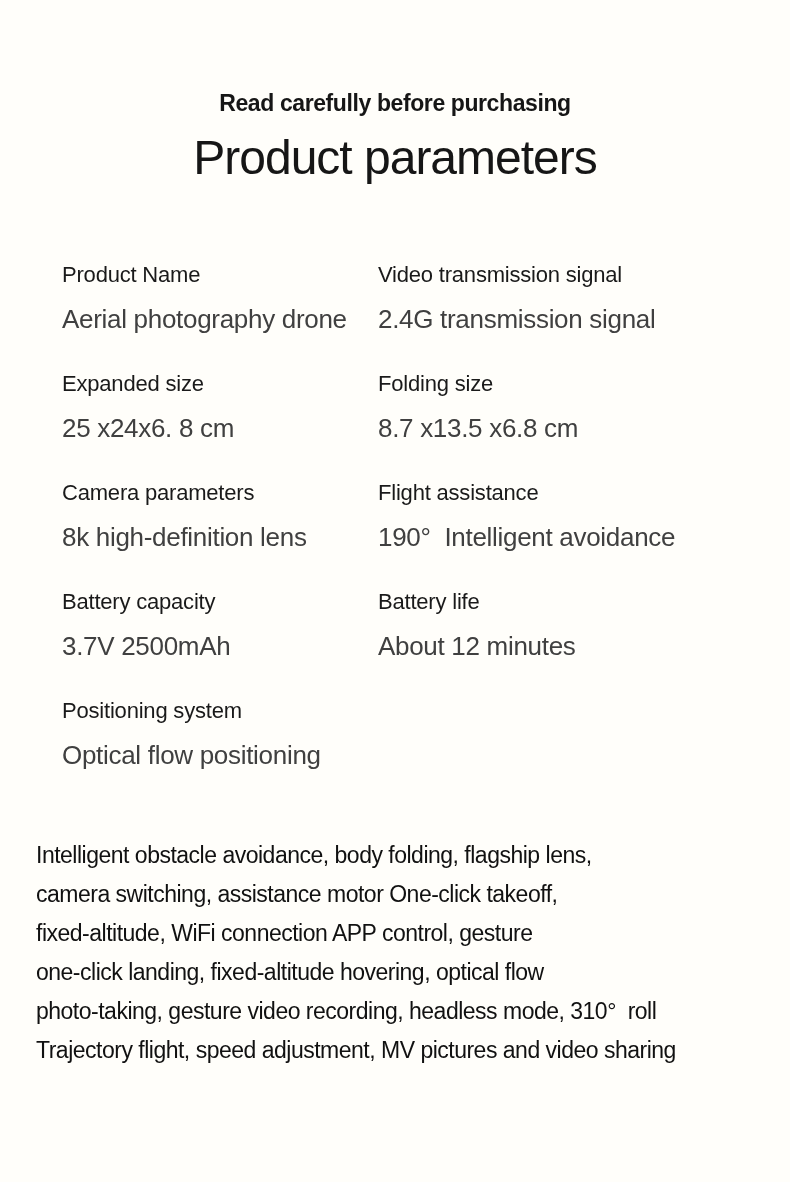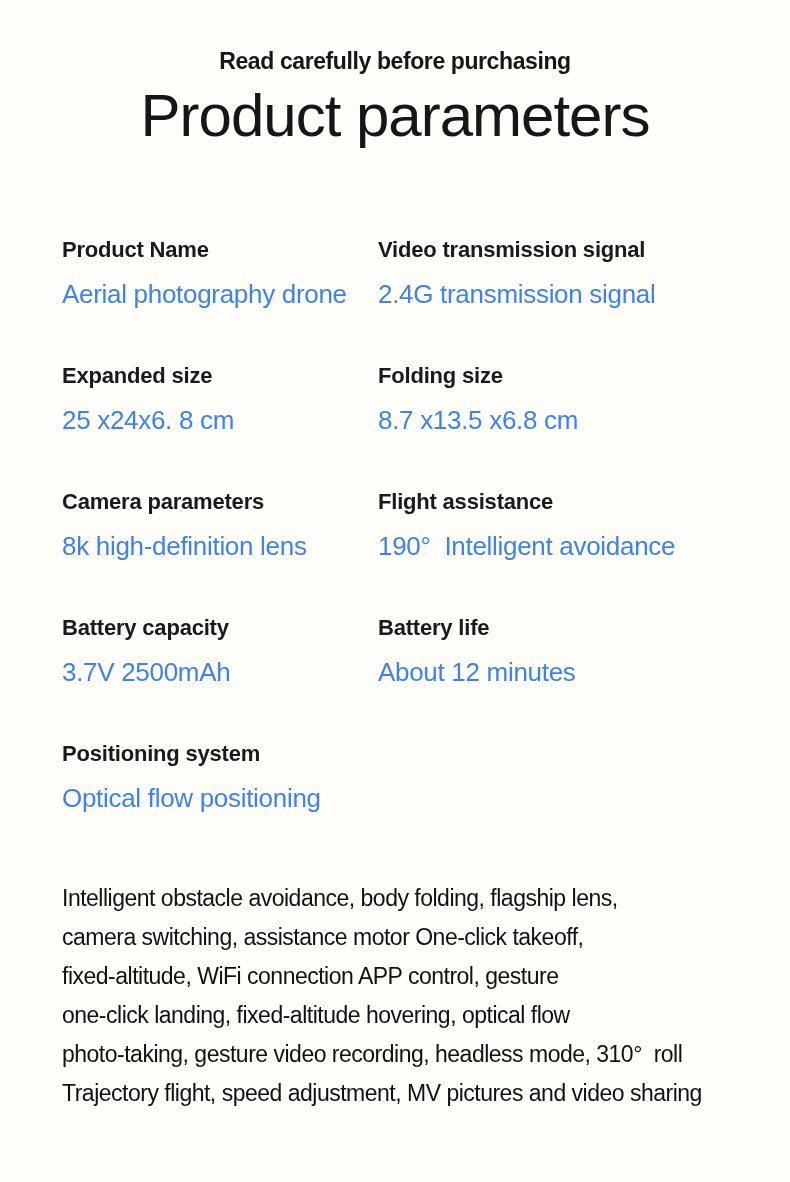--- a/index.html
+++ b/index.html
@@ -10,72 +10,71 @@
   }
   body {
     background: #fffefa;
     color: #1c1c1c;
     font-family: "Liberation Sans", sans-serif;
     position: relative;
   }
   .page {
     width: 790px;
     height: 1050px;
-    padding-top: 46px;
+    padding-top: 88px;
   }
   .header {
     text-align: center;
   }
   .subtitle {
     font-size: 23px;
     font-weight: 700;
     letter-spacing: -0.4px;
     line-height: 30px;
     color: #161616;
   }
   .title {
-    font-size: 60px;
+    font-size: 48px;
     font-weight: 400;
     letter-spacing: -1px;
     line-height: 76px;
     margin-top: 2px;
     color: #161616;
   }
   .specs {
     margin: 64px 0 0 62px;
     width: 700px;
     display: grid;
     grid-template-columns: 316px 1fr;
   }
   .spec-cell {
     margin-bottom: 34px;
   }
   .spec-label {
     font-size: 22px;
     line-height: 30px;
-    font-weight: 700;
+    font-weight: 400;
     letter-spacing: -0.2px;
     white-space: pre-wrap;
     color: #1a1a1a;
-    margin-top: 17px;
   }
   .spec-value {
     font-size: 26px;
     line-height: 32px;
     font-weight: 400;
     letter-spacing: -0.3px;
     margin-top: 13px;
     white-space: pre-wrap;
-    color: #3b82f6;
+    color: #404040;
   }
   .function-row {
     grid-column: 1 / span 2;
   }
   .paragraph {
-    margin: 31px 0 0 62px;
+    margin: 31px 0 0 36px;
     width: 700px;
   }
   .para-line {
     font-size: 23px;
     line-height: 39px;
     letter-spacing: -0.5px;
     white-space: pre;
     color: #111;
   }
 </style>

